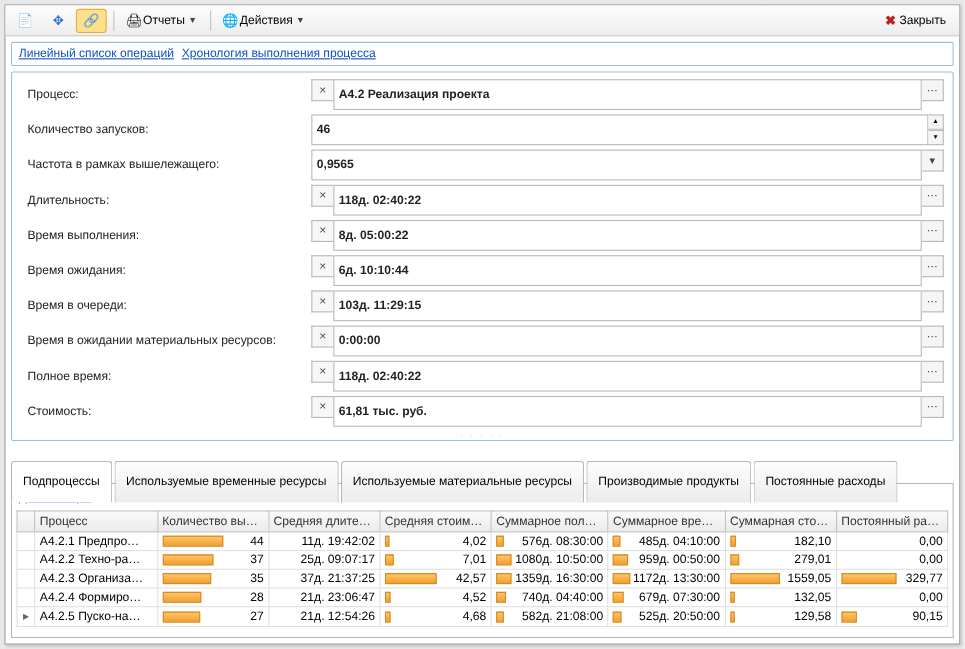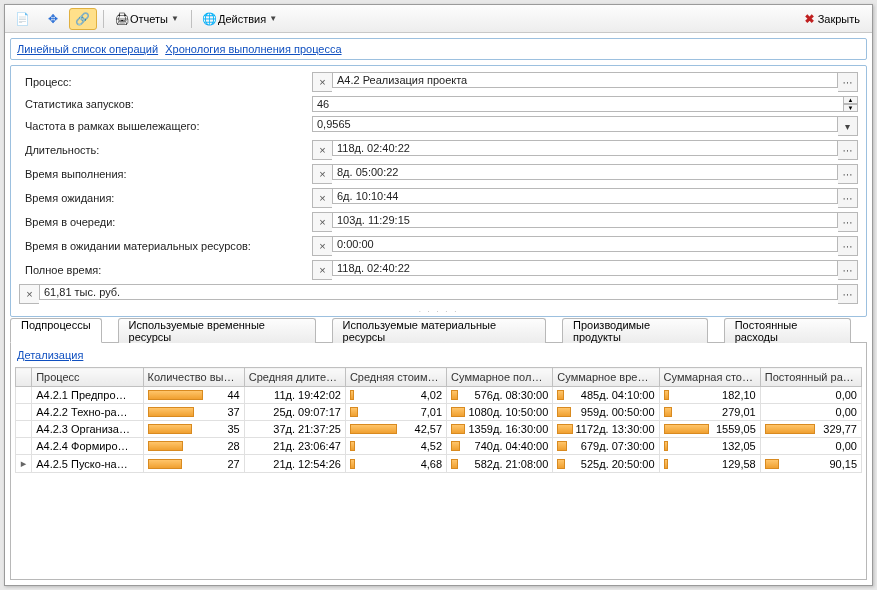--- a/index.html
+++ b/index.html
@@ -12,31 +12,31 @@
   .toolbar .btn { display: inline-flex; align-items: center; padding: 2px 5px; margin-right: 2px; border: 1px solid transparent; border-radius: 3px; cursor: pointer; }
   .toolbar .sep { width: 1px; height: 18px; background: #c0c0c0; margin: 0 4px; }
   .toolbar .spacer { flex: 1; }
   .close-btn { color: #c02020; font-weight: bold; }
   .caret { font-size: 8px; margin-left: 3px; color: #444; }
   .icon { width: 16px; height: 16px; display: inline-flex; align-items: center; justify-content: center; font-size: 12px; }
   .panel { border: 1px solid #9cc0df; margin: 5px; padding: 4px 6px; flex: 0 0 auto; background: #fff; border-radius: 2px; }
   .links a { color: #1050c0; text-decoration: underline; margin-right: 4px; }
   .formarea { border: 1px solid #9cc0df; margin: 0 5px; padding: 6px 8px 2px 8px; border-radius: 2px; background: #fff; }
   .formgrid {}
-  .formrow { display: flex; align-items: center; margin-bottom: 4px; gap: 29px; }
+  .formrow { display: flex; align-items: center; margin-bottom: 4px; }
   .formrow label { width: 264px; color: #222; padding-left: 6px; }
   .formrow .fieldwrap { flex: 1; display: flex; }
   .formrow .clearx { width: 20px; height: 20px; border: 1px solid #b8b8b8; border-right: none; display: flex; align-items: center; justify-content: center; background: #f7f7f7; color: #555; cursor: pointer; }
-  .formrow input { flex: 1; height: 16px; border: 1px solid #b8b8b8; padding: 0 4px; background: #fff; color: #222; }
+  .formrow input { flex: 1; height: 28px; border: 1px solid #b8b8b8; padding: 0 4px; background: #fff; color: #222; font-weight: bold; }
   .formrow .more { width: 20px; height: 20px; border: 1px solid #b8b8b8; border-left: none; background: #f5f5f5; display: flex; align-items: center; justify-content: center; color: #444; cursor: pointer; font-size: 10px; }
   .spinner { width: 14px; display: flex; flex-direction: column; }
   .spinner div { flex:1; border:1px solid #b8b8b8; border-left:none; background:#f5f5f5; font-size:6px; display:flex; align-items:center; justify-content:center; cursor:pointer; line-height: 1; }
   .splitter { height: 6px; display:flex; align-items:center; justify-content:center; color:#bbb; font-size:8px; letter-spacing:2px; }
   .tabs { display: flex; border-bottom: 1px solid #b8b8b8; margin: 0 5px; }
-  .tab { padding: 0 10px; border: 1px solid #b8b8b8; border-bottom: none; margin-right: 16px; background: linear-gradient(#fdfdfd,#ececec); cursor: pointer; border-top-left-radius:3px; border-top-right-radius:3px; position: relative; top: 1px; }
+  .tab { padding: 12px 10px; border: 1px solid #b8b8b8; border-bottom: none; margin-right: 2px; background: linear-gradient(#fdfdfd,#ececec); cursor: pointer; border-top-left-radius:3px; border-top-right-radius:3px; position: relative; top: 18px; }
   .tab.active { background: #fff; border-bottom: 1px solid #fff; }
   .tabbody { border: 1px solid #b8b8b8; border-top: none; margin: 0 5px 5px 5px; background: #fff; padding: 4px; flex: 1; display: flex; flex-direction: column; }
   .detlink { margin: 2px 4px 6px 2px; }
   .detlink a { color: #1050c0; text-decoration: underline; }
   table.grid { border-collapse: collapse; width: 100%; table-layout: fixed; }
   table.grid th { background: linear-gradient(#fafafa,#eaeaea); border: 1px solid #c0c0c0; padding: 3px 4px; font-weight: normal; color: #333; text-align: left; overflow: hidden; white-space: nowrap; text-overflow: ellipsis; }
   table.grid td { border: 1px solid #e0e0e0; padding: 2px 4px; white-space: nowrap; overflow: hidden; text-overflow: ellipsis; }
   .rowmark { width: 14px; text-align: center; color: #666; }
   .bar-cell { display: flex; align-items: center; gap: 3px; }
   .bar { height: 10px; background: linear-gradient(#ffc56a,#f0a030); border: 1px solid #d88a20; }
@@ -87,21 +87,21 @@
     <div class="formgrid">
       <div class="formrow">
         <label>Процесс:</label>
         <div class="fieldwrap">
           <span class="clearx">×</span>
           <input value="А4.2 Реализация проекта" style="">
           <span class="more">⋯</span>
         </div>
       </div>
       <div class="formrow">
-        <label>Статистика запусков:</label>
+        <label>Количество запусков:</label>
         <div class="fieldwrap">
           <input value="46" style="">
           <div class="spinner">
               <div>▲</div>
               <div>▼</div>
             </div>
         </div>
       </div>
       <div class="formrow">
         <label>Частота в рамках вышележащего:</label>
@@ -152,20 +152,21 @@
       </div>
       <div class="formrow">
         <label>Полное время:</label>
         <div class="fieldwrap">
           <span class="clearx">×</span>
           <input value="118д. 02:40:22" style="">
           <span class="more">⋯</span>
         </div>
       </div>
       <div class="formrow">
+        <label>Стоимость:</label>
         <div class="fieldwrap">
           <span class="clearx">×</span>
           <input value="61,81 тыс. руб." style="">
           <span class="more">⋯</span>
         </div>
       </div>
     </div>
     <div class="splitter">· · · · ·</div>
   </div>
 

